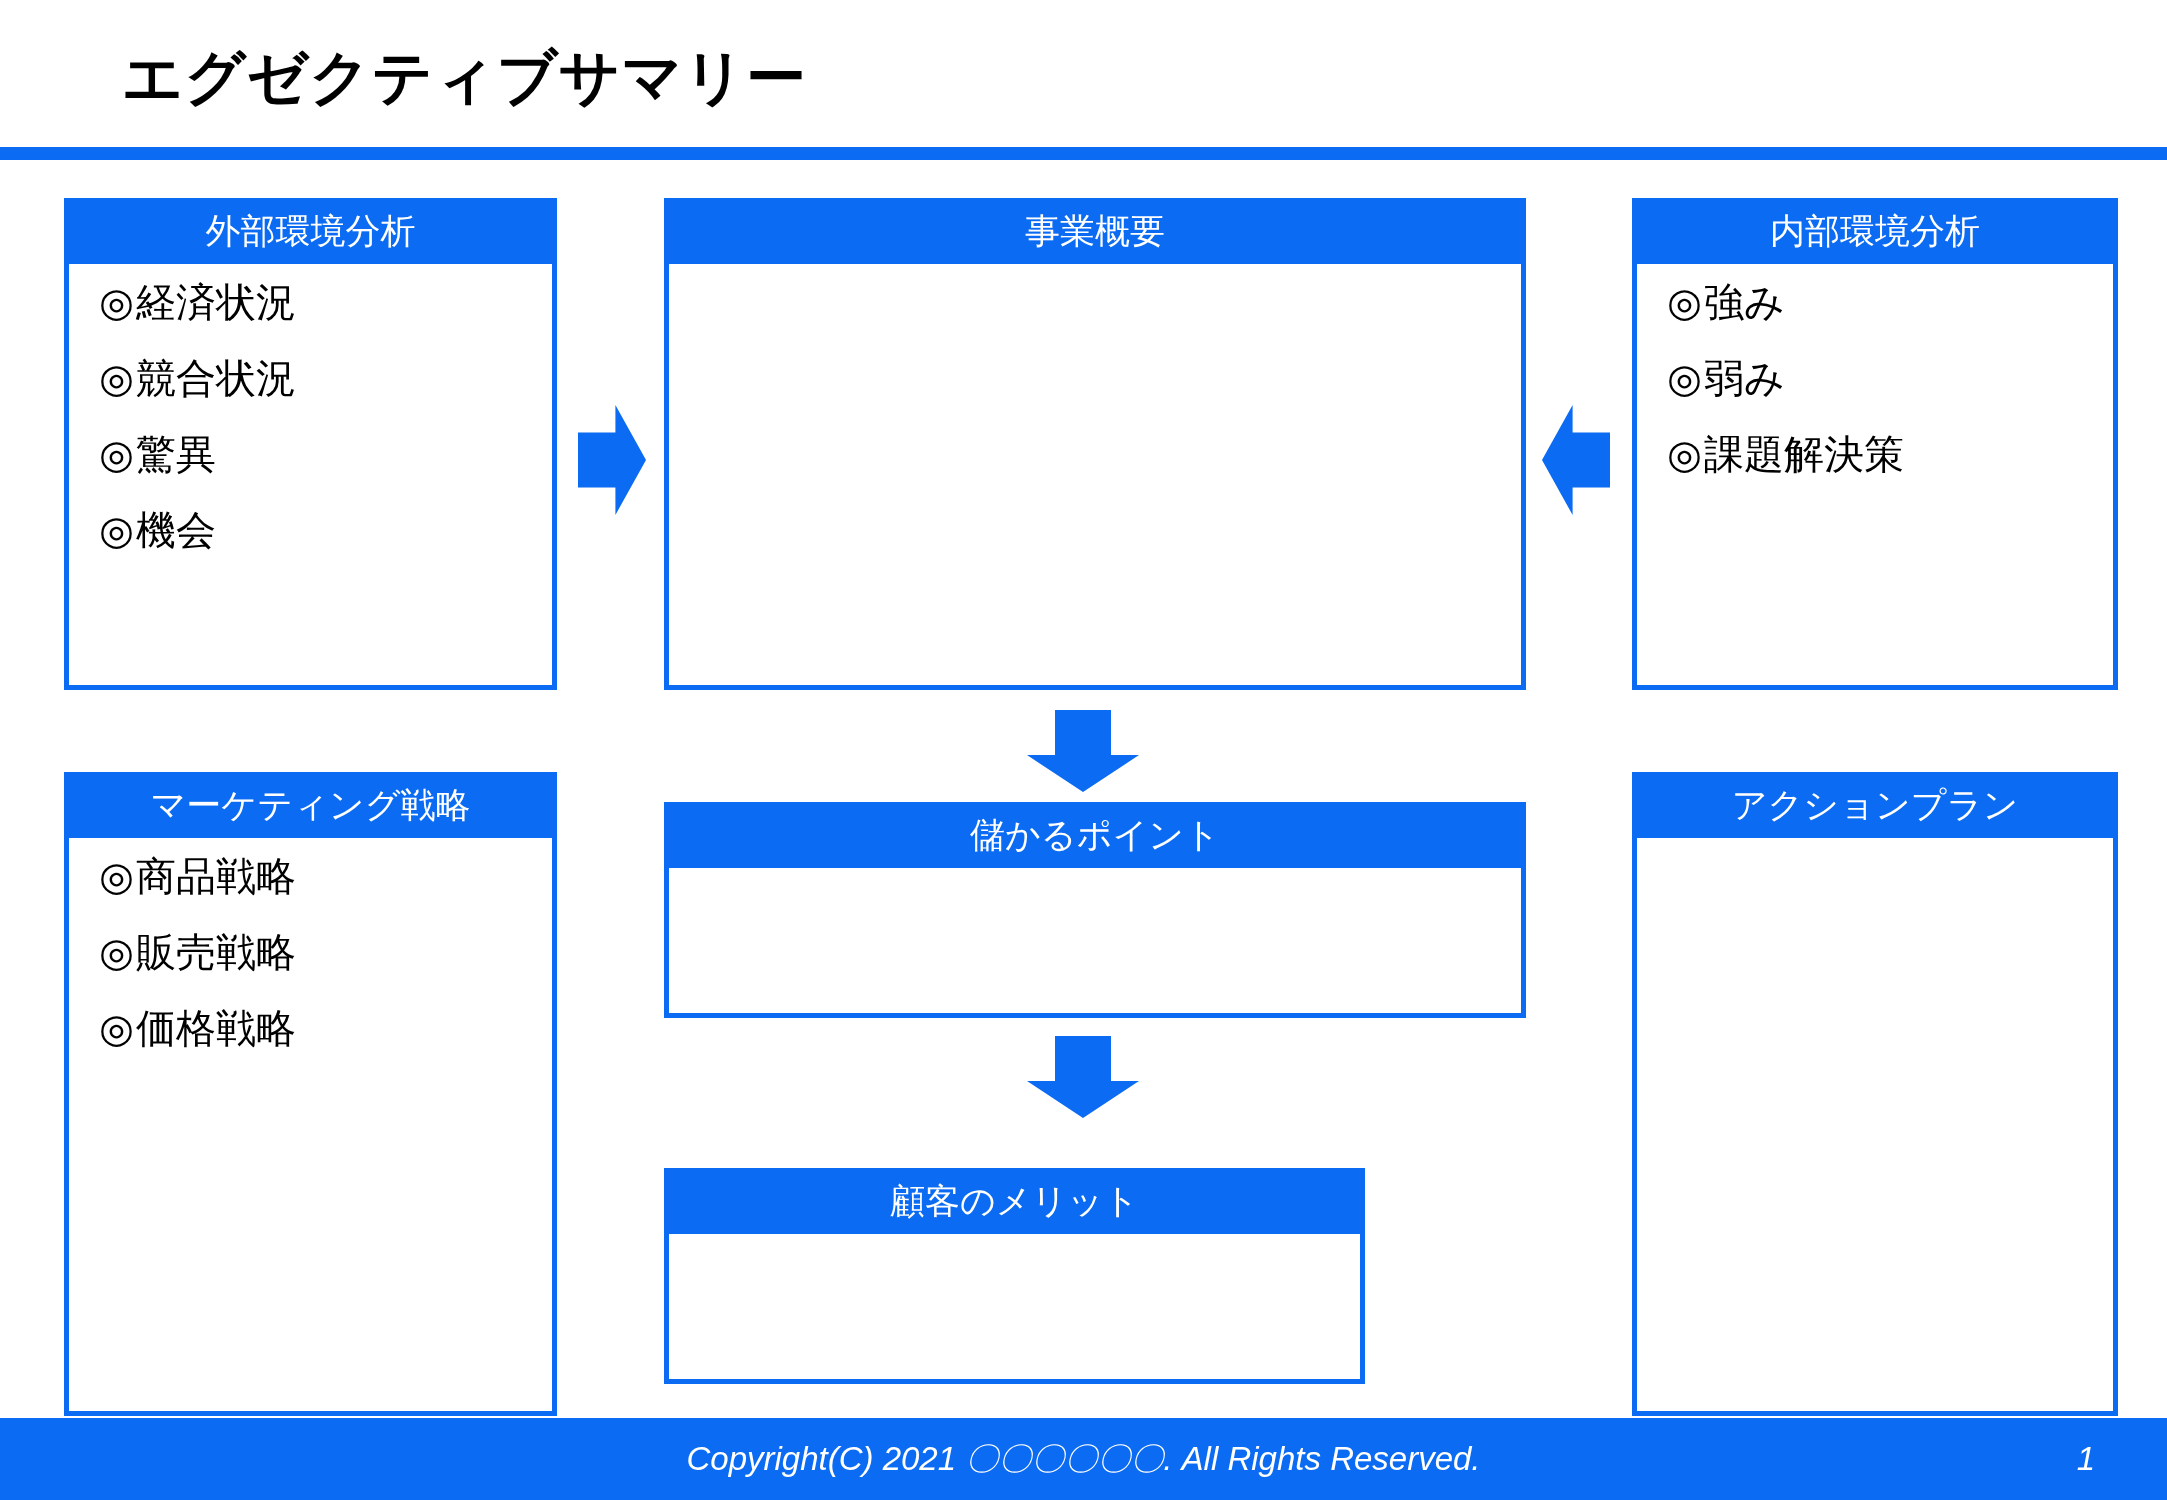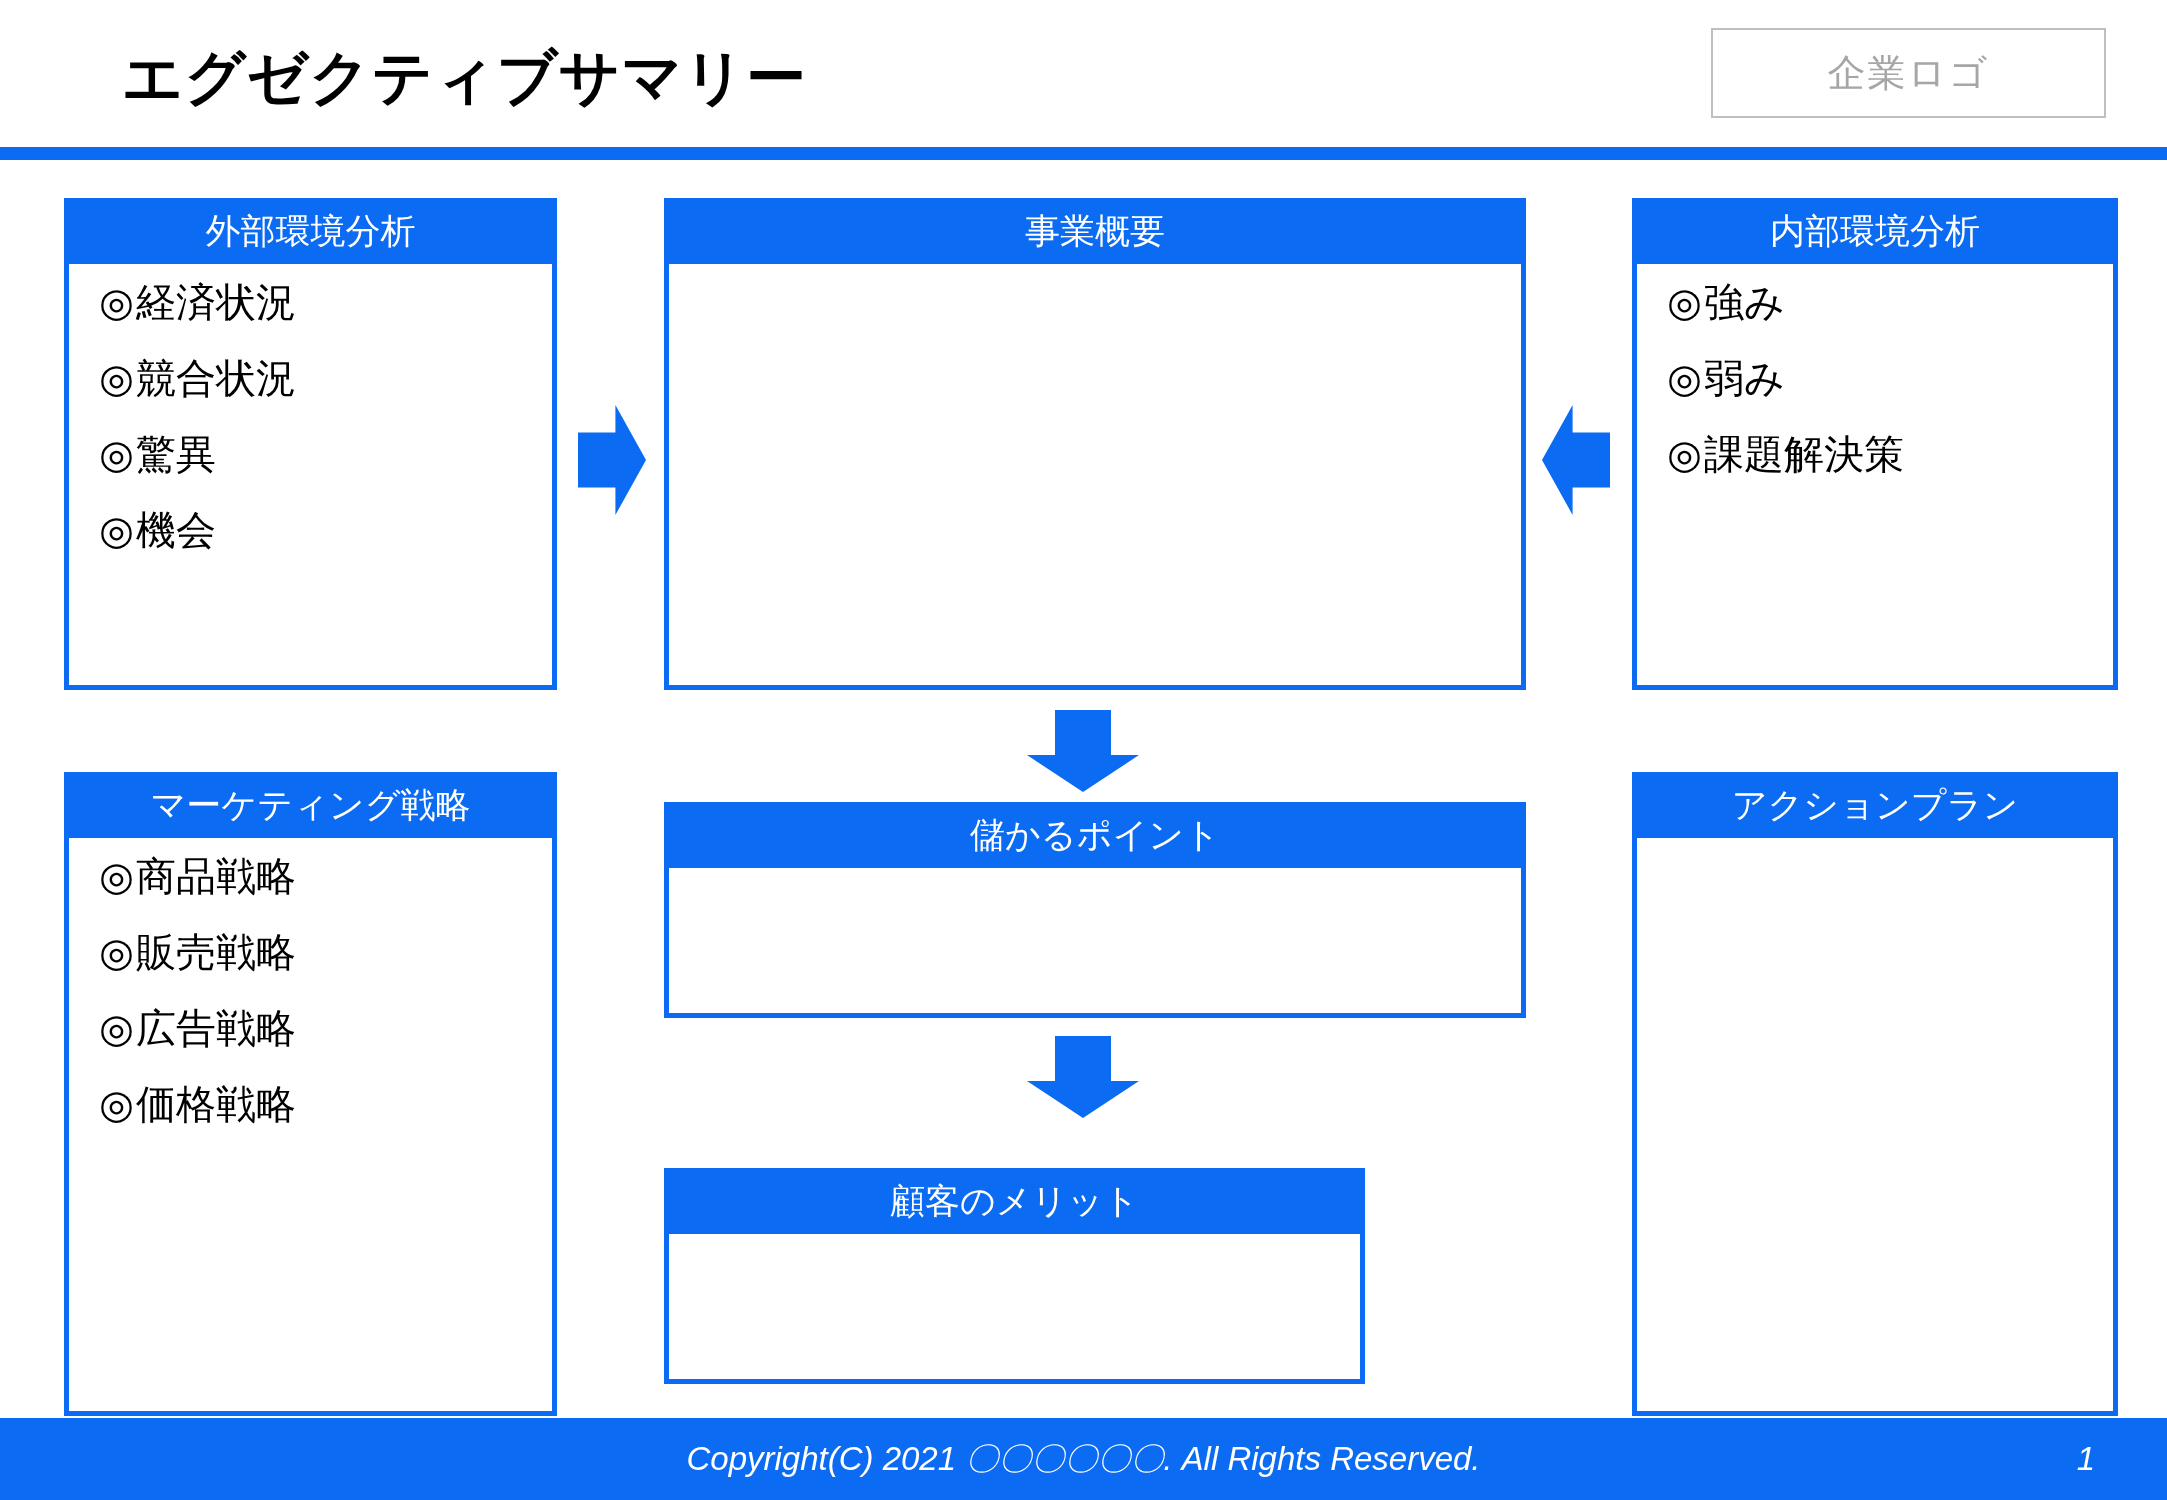--- a/index.html
+++ b/index.html
@@ -202,23 +202,20 @@
   }
 </style>
 </head>
 <body>
 
 <div id="slide">
 
   <div id="header">
     <div id="slide-title">エグゼクティブサマリー</div>
 
-    <div id="logo-box">
-      <span id="logo-text">企業ロゴ</span>
-    </div>
   </div>
   <div id="header-rule"></div>
 
   <div class="panel" id="panel-external">
     <div class="panel-head">外部環境分析</div>
     <div class="panel-body">
       <ul class="bullets">
         <li><span class="mark">◎</span><span>経済状況</span></li>
         <li><span class="mark">◎</span><span>競合状況</span></li>
         <li><span class="mark">◎</span><span>驚異</span></li>
@@ -242,21 +239,20 @@
       </ul>
     </div>
   </div>
 
   <div class="panel" id="panel-marketing">
     <div class="panel-head">マーケティング戦略</div>
     <div class="panel-body">
       <ul class="bullets">
         <li><span class="mark">◎</span><span>商品戦略</span></li>
         <li><span class="mark">◎</span><span>販売戦略</span></li>
-        <li><span class="mark">◎</span><span>広告戦略</span></li>
         <li><span class="mark">◎</span><span>価格戦略</span></li>
       </ul>
     </div>
   </div>
 
   <div class="panel" id="panel-profit">
     <div class="panel-head">儲かるポイント</div>
     <div class="panel-body"></div>
   </div>
 

